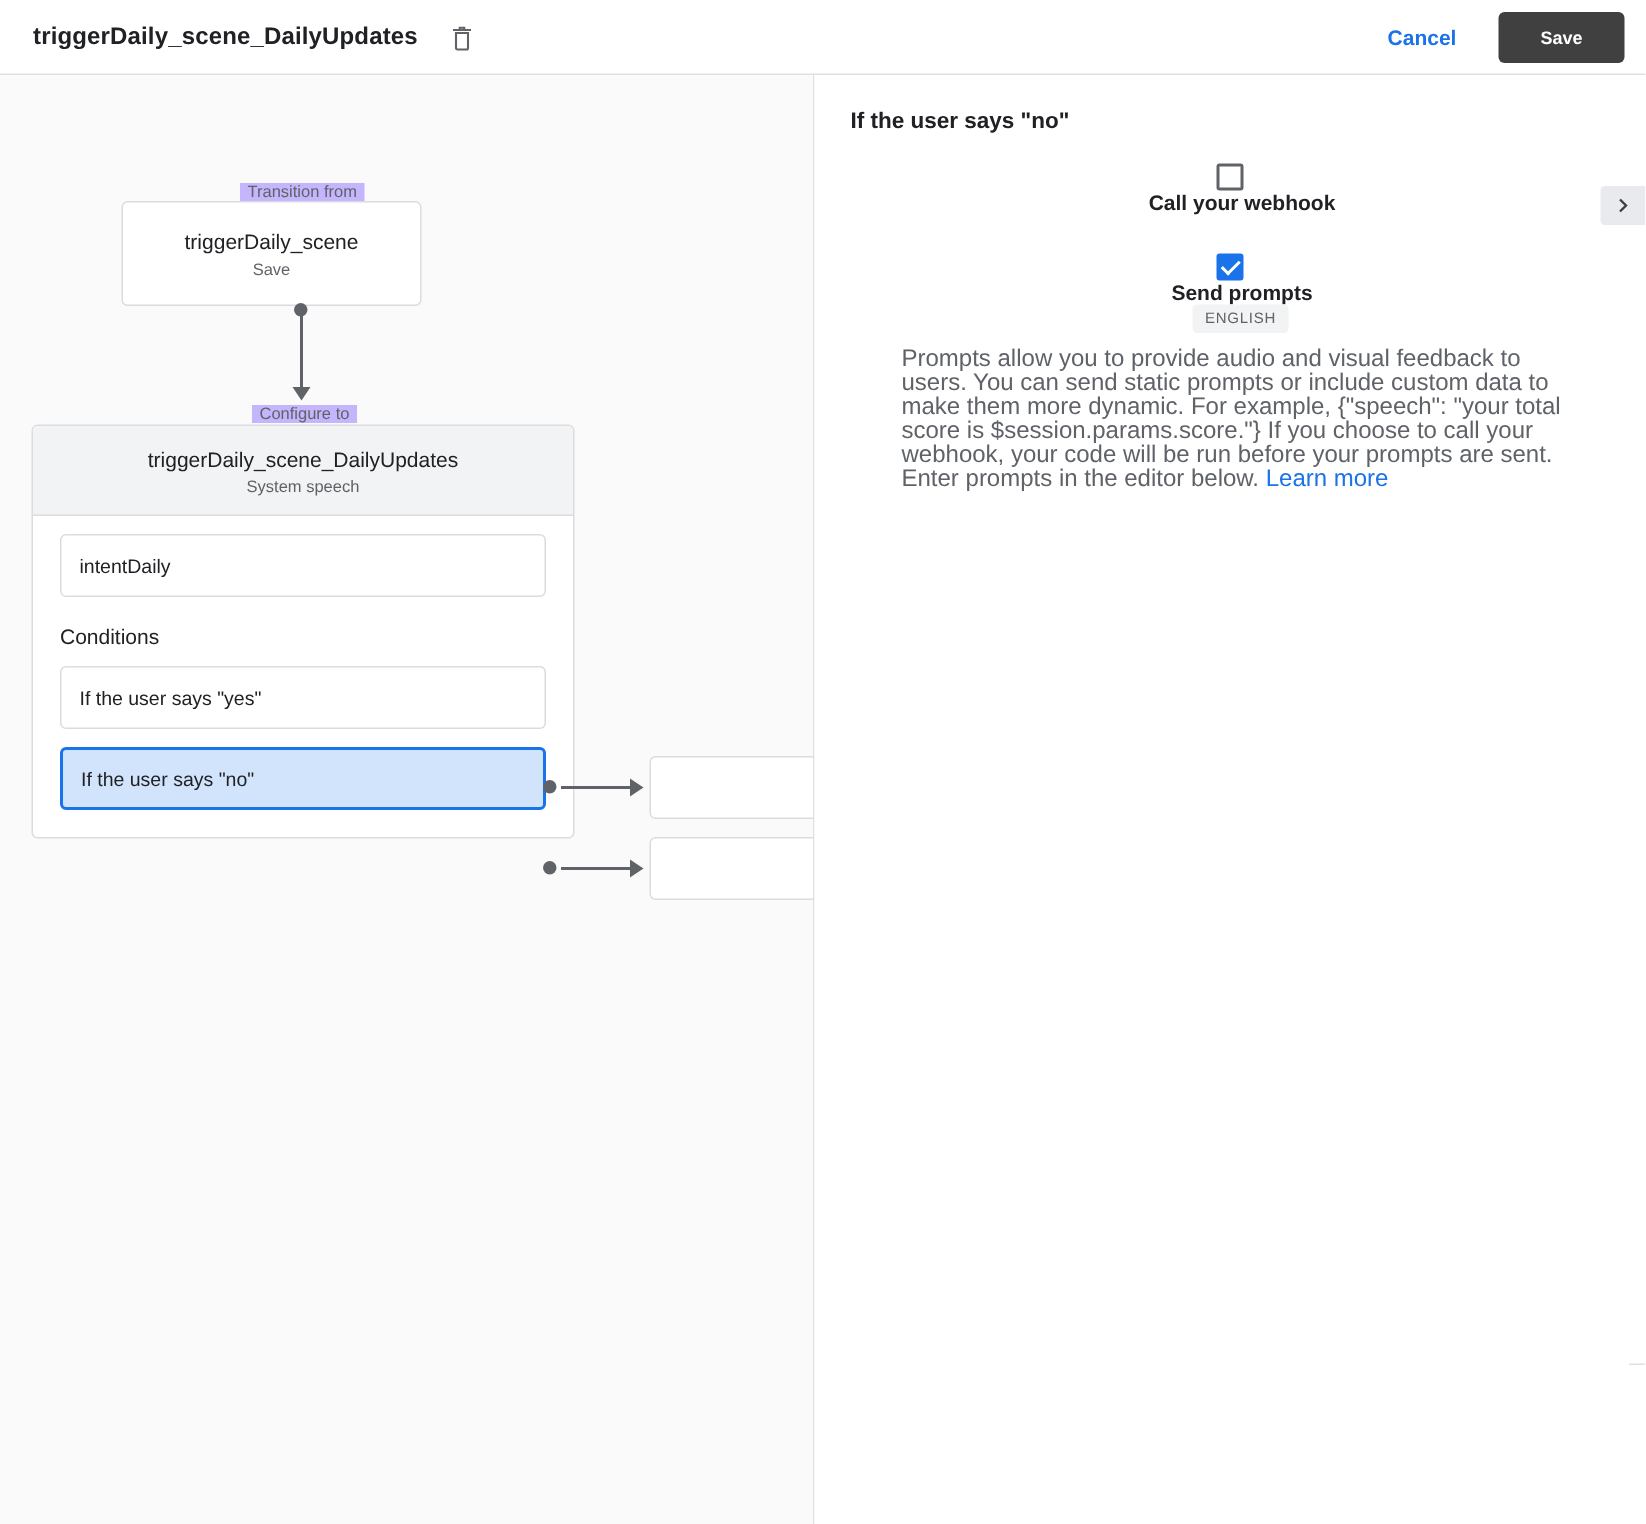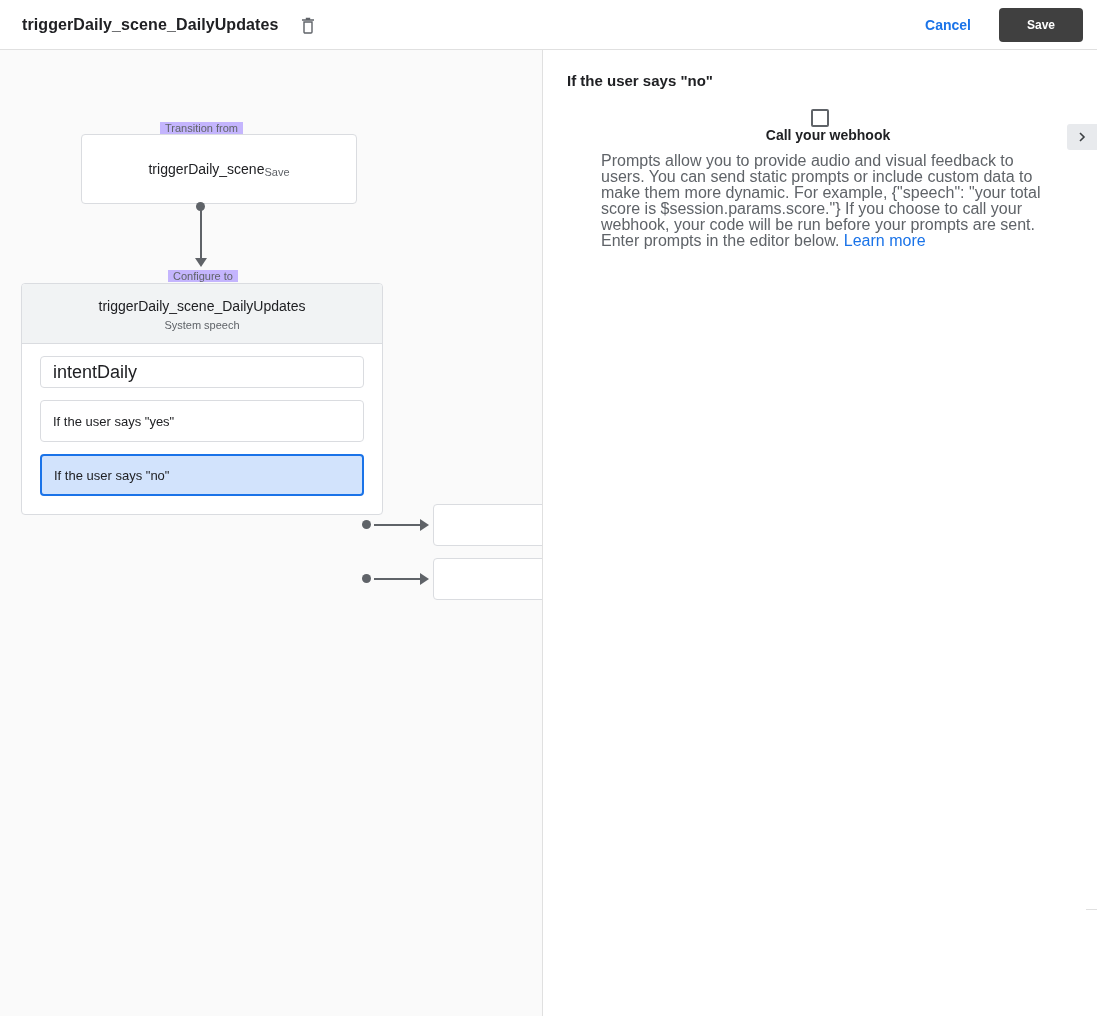--- a/index.html
+++ b/index.html
@@ -86,27 +86,27 @@
     position: absolute;
     font-size: 11px;
     color: #5f6368;
     background: #c4b5fd;
     padding: 0 5px;
   }
   .card-from {
     position: absolute;
     left: 81px;
     top: 84px;
-    width: 276px;
+    width: 200px;
     height: 70px;
     background: #ffffff;
     border: 1px solid #dadce0;
     border-radius: 4px;
     display: flex;
-    flex-direction: row;
+    flex-direction: column;
     align-items: center;
     justify-content: center;
   }
   .card-from .t1 { font-size: 14px; color: #202124; }
   .card-from .t2 { font-size: 11px; color: #5f6368; margin-top: 5px; }
 
   .arrow-line {
     position: absolute;
     left: 200px;
     top: 156px;
@@ -153,25 +153,25 @@
   .big-card-head .t2 { font-size: 11px; color: #5f6368; margin-top: 5px; }
   .section-title {
     font-size: 14px;
     color: #202124;
     padding: 18px 0 0 18px;
   }
   .field-box {
     margin: 12px 18px 0 18px;
     border: 1px solid #dadce0;
     border-radius: 4px;
-    height: 32px;
+    height: 42px;
     display: flex;
     align-items: center;
     padding: 0 12px;
-    font-size: 18px;
+    font-size: 13px;
     color: #202124;
     background: #ffffff;
   }
   .cond-box {
     margin: 12px 18px 0 18px;
     border: 1px solid #dadce0;
     border-radius: 4px;
     height: 42px;
     display: flex;
     align-items: center;
@@ -360,20 +360,21 @@
     <div class="arrow-head"></div>
 
     <div class="node-label" style="left:168px; top:220px;">Configure to</div>
 
     <div class="big-card">
       <div class="big-card-head">
         <div class="t1">triggerDaily_scene_DailyUpdates</div>
         <div class="t2">System speech</div>
       </div>
       <div class="field-box">intentDaily</div>
+      <div class="section-title">Conditions</div>
       <div class="cond-box">If the user says "yes"</div>
       <div class="cond-box selected">If the user says "no"</div>
       <div class="pad-bottom"></div>
     </div>
 
     <div class="conn-dot" style="top:470px;"></div>
     <div class="conn" style="top:474px;"></div>
     <div class="conn-head" style="top:469px;"></div>
     <div class="stub-card" style="top:454px;"></div>
 
@@ -394,20 +395,25 @@
         <svg width="12" height="12" viewBox="0 0 12 12" aria-hidden="true">
           <path d="M4 2l4 4-4 4" fill="none" stroke="#3c4043" stroke-width="1.6"></path>
         </svg>
       </div>
 
       <div class="row-check">
         <div class="cbox"></div>
         <div class="lbl">Call your webhook</div>
       </div>
 
+      <div class="row-check" style="margin-top:26px;">
+        <div class="cbox checked"></div>
+        <div class="lbl">Send prompts</div>
+        <div class="badge">ENGLISH</div>
+      </div>
 
       <div class="desc">
         <span>Prompts allow you to provide audio and visual feedback to users. You can send static prompts or include custom data to make them more dynamic. For example, {"speech": "your total score is $session.params.score."} If you choose to call your webhook, your code will be run before your prompts are sent. Enter prompts in the editor below.</span>
         <a href="#">Learn more</a>
       </div>
 
       <div class="divider"></div>
 
       <div class="transition-sec">
         <h3>Transition</h3>

